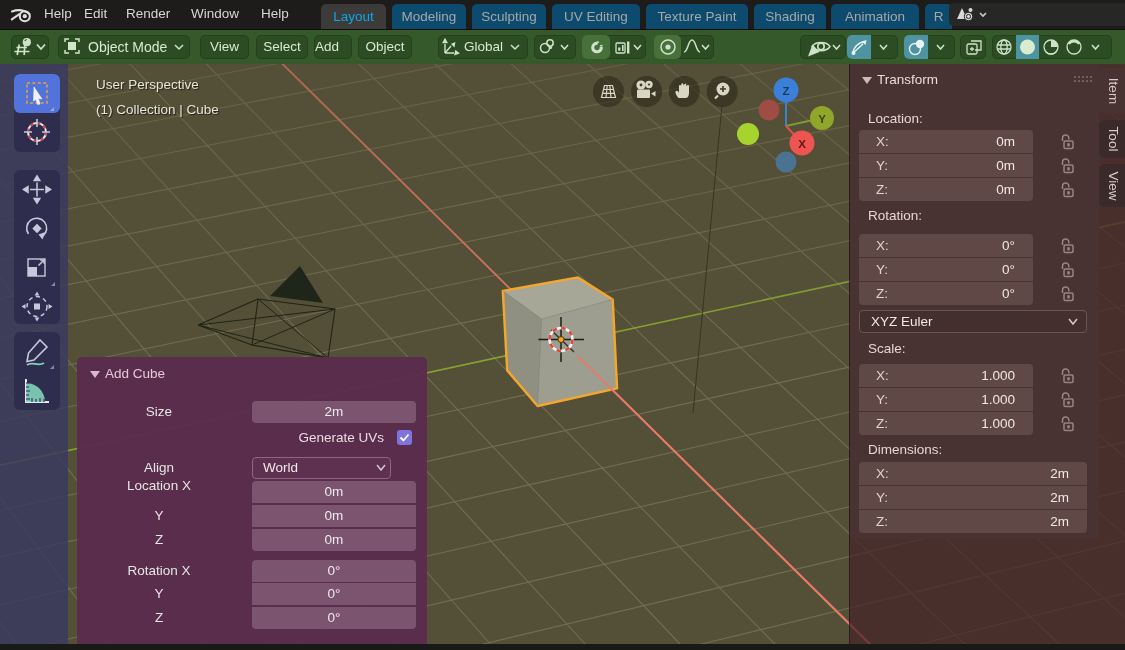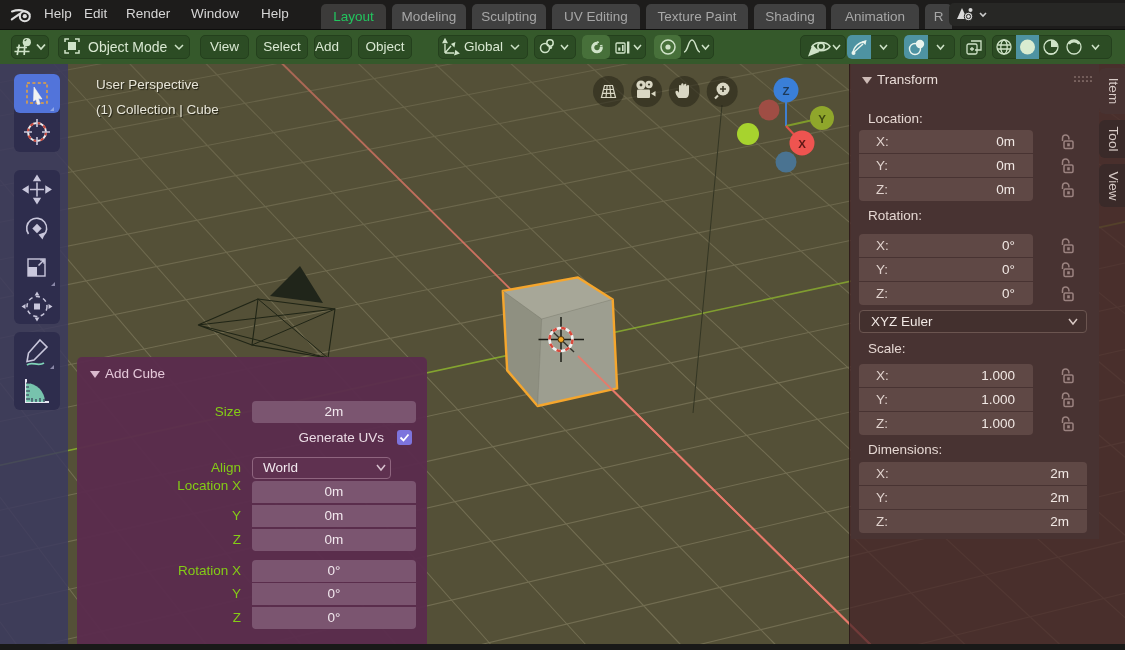--- a/index.html
+++ b/index.html
@@ -1,28 +1,28 @@
 <!DOCTYPE html>
 <html><head><meta charset="utf-8"><style>
 *{margin:0;padding:0;box-sizing:border-box}
 html,body{width:1125px;height:650px;overflow:hidden}
 body{font-family:"Liberation Sans",sans-serif;position:relative;background:#545037}
 .abs{position:absolute}
 #topbar{left:0;top:0;width:1125px;height:29px;background:#1d1c1b}
 .menu{color:#d6d6d6;font-size:13.5px;line-height:28px;position:absolute;top:0}
-.tab{position:absolute;top:4px;height:25px;font-size:13.5px;line-height:25px;color:#a6a6a6;text-align:center;background:#404040;border-radius:5px 5px 0 0}
+.tab{position:absolute;top:4px;height:25px;font-size:13.5px;line-height:25px;color:#a6a6a6;text-align:center;background:#0c4a6e;border-radius:5px 5px 0 0}
 
-.tab.active{background:#3c3b3a;color:#22c55e;border-radius:5px 5px 0 0}
+.tab.active{background:#3c3b3a;color:#0ea5e9;border-radius:5px 5px 0 0}
 #toolbar{left:0;top:29px;width:1125px;height:35px;background:#35592b;border-top:1px solid #0e0e0d}
 .gbtn{position:absolute;top:5px;height:24px;background:#2c4c24;border:1px solid #24401d;border-radius:5px;color:#d9e8d2;font-size:13.5px}
 .vptext{position:absolute;color:#e7e5d8;font-size:13.5px;text-shadow:1px 1px 1px rgba(20,20,10,.8)}
 #ltool{left:0;top:64px;width:68px;height:580px;background:rgba(58,57,95,0.84)}
 .tgroup{position:absolute;left:14px;width:46px;background:#2e2d4d;border-radius:6px}
 #addcube{left:77px;top:357px;width:350px;height:314px;background:rgba(91,44,77,0.97);border-radius:5px}
-.aclabel{position:absolute;color:#84cc16;font-size:13.5px;width:164px;text-align:right;left:0px}
+.aclabel{position:absolute;color:#e5e5e5;font-size:13.5px;width:164px;text-align:center;left:0px}
 .acfield{position:absolute;left:175px;width:164px;height:22px;background:#7b5570;color:#f2e8ee;font-size:13.5px;text-align:center;line-height:22px}
 #sidebar{left:849px;top:64px;width:276px;height:580px;background:rgba(70,37,40,0.74);border-left:1px solid rgba(30,18,16,0.6)}
 #npanel{position:absolute;left:1px;top:0px;width:248px;height:475px;background:#483332}
 .nlabel{position:absolute;left:18px;color:#e5d7d2;font-size:13.5px}
 .nfield{position:absolute;left:9px;width:174px;height:23px;background:#5f4845;color:#f1e8e4;font-size:13.5px;line-height:23px}
 .nfield .fl{position:absolute;left:17px;color:#e0d2cd}
 .nfield .fv{position:absolute;right:18px}
 .ntab{position:absolute;left:249px;width:27px;color:#d8cbc7;font-size:13.5px;background:#3a2a29;border-radius:6px 0 0 6px}
 .ntab span{position:absolute;left:50%;top:50%;transform:translate(-50%,-50%) rotate(90deg)}
 #statusbar{left:0;top:644px;width:1125px;height:6px;background:#191918}

